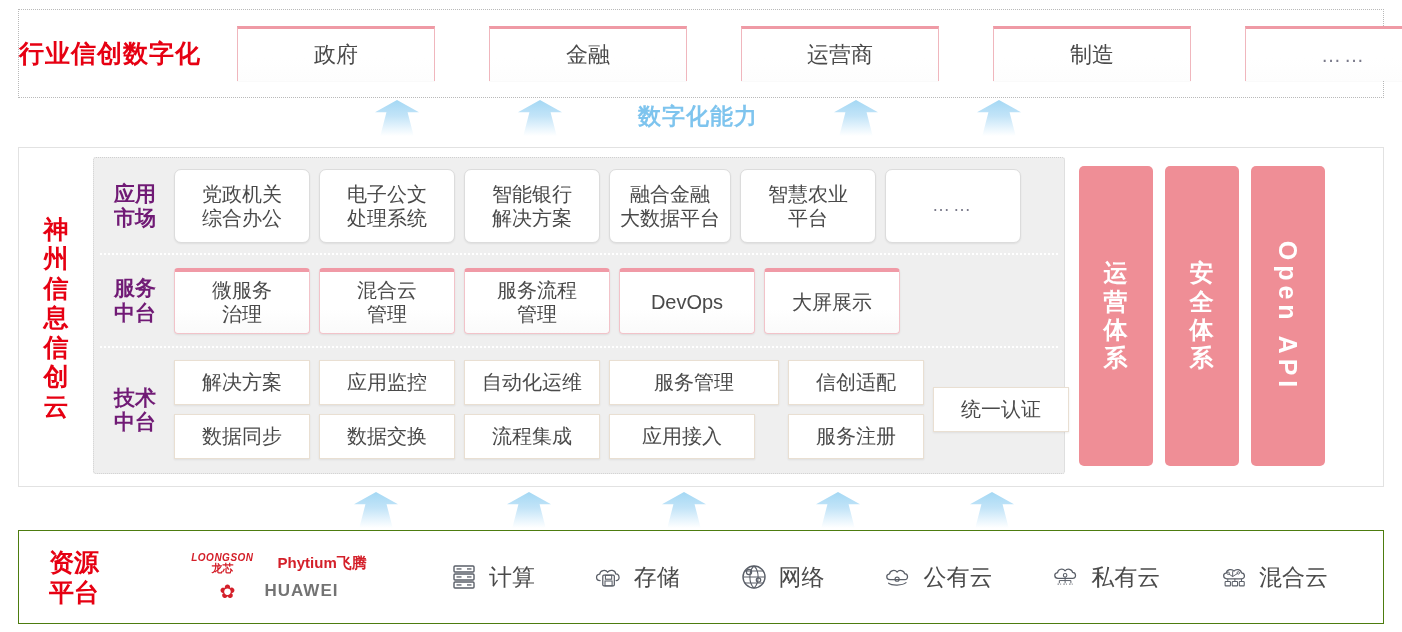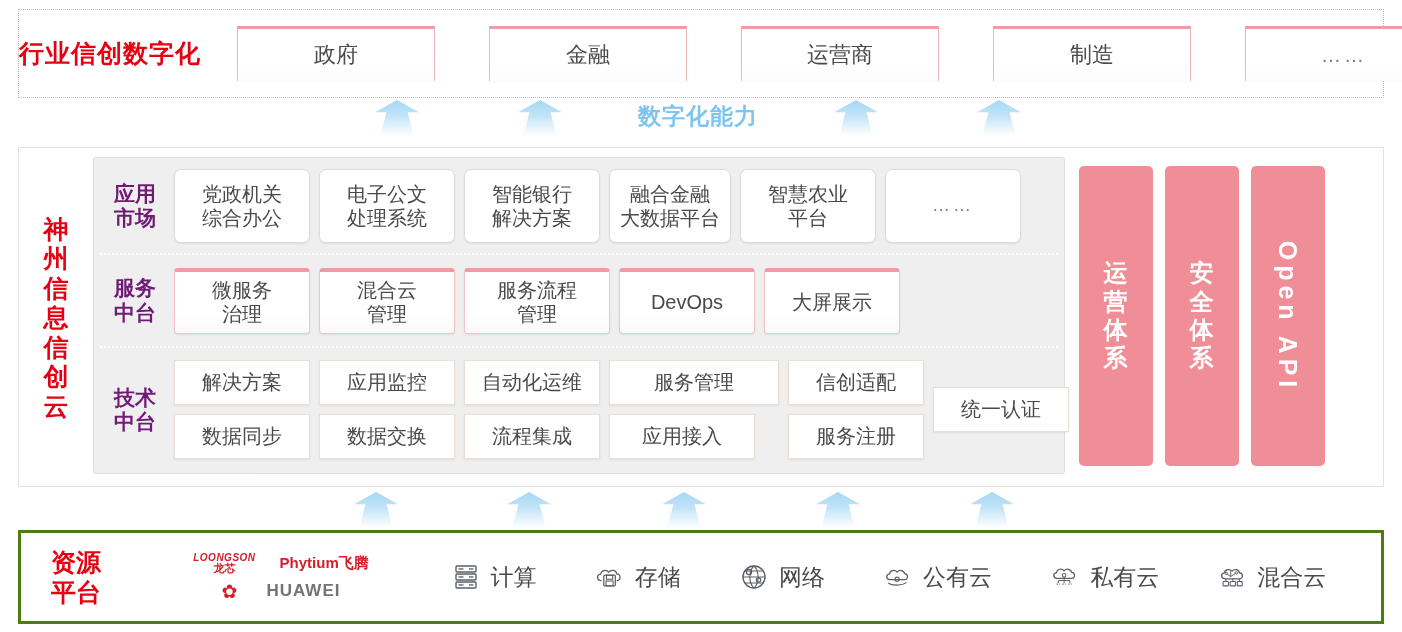--- a/index.html
+++ b/index.html
@@ -141,21 +141,21 @@
   }
 
   
   .arrow-strip-bottom{
     position:absolute; left:18px; top:492px; width:1366px; height:36px;
   }
 
   
   .resource-band{
     position:absolute; left:18px; top:530px; width:1366px; height:94px;
-    border:3px solid #4d7c0f; background:#fff;
+    border:1px solid #4d7c0f; background:#fff;
     display:flex; align-items:center;
   }
   .res-title{
     width:110px; flex:none; text-align:center;
     color:#e60012; font-size:25px; font-weight:bold; line-height:1.2;
   }
   .res-title span{ display:block; }
 
   .vendor-logos{
     width:290px; flex:none;

